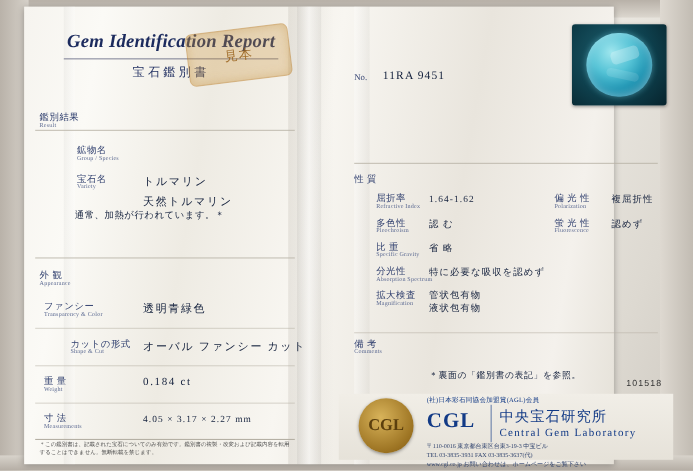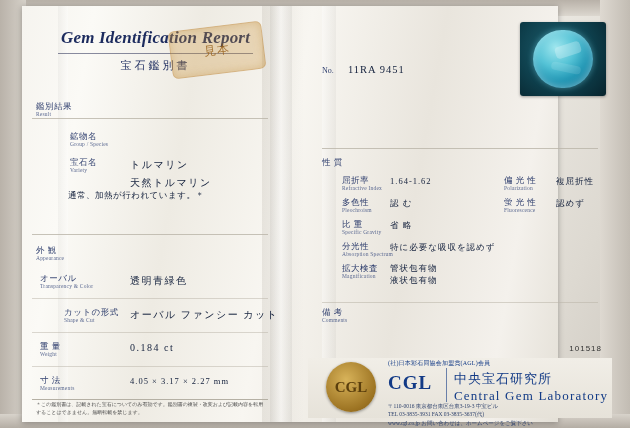--- a/index.html
+++ b/index.html
@@ -106,21 +106,21 @@
     box-shadow:0 1px 3px rgba(0,0,0,.4);
     display:flex;align-items:center;justify-content:center;
     font-family:"Liberation Serif",serif;font-size:15px;color:#5b3f0d;font-weight:bold;
   }
   .cgl-mark{
     position:absolute;left:80px;top:14px;font-family:"Liberation Serif",serif;
     font-size:19px;font-weight:bold;color:#123a86;letter-spacing:1px;
   }
   .cgl-divider{position:absolute;left:138px;top:10px;width:1px;height:34px;background:#123a86;opacity:.6;}
   .lab-jp{position:absolute;left:146px;top:12px;font-family:"Liberation Serif",serif;font-size:13px;color:#123a86;letter-spacing:1px;}
-  .lab-en{position:absolute;left:146px;top:30px;font-family:"Liberation Serif",serif;font-size:13px;color:#123a86;letter-spacing:1.2px;}
+  .lab-en{position:absolute;left:146px;top:30px;font-family:"Liberation Serif",serif;font-size:10px;color:#123a86;letter-spacing:1.2px;}
   .lab-assoc{position:absolute;left:80px;top:1px;font-family:"Liberation Serif",serif;font-size:6px;color:#123a86;letter-spacing:.2px;}
   .lab-addr{position:absolute;left:80px;top:44px;font-family:"Liberation Serif",serif;font-size:5.5px;color:#2b3f6b;line-height:1.5;}
   .serial{position:absolute;right:10px;top:338px;font-family:"Liberation Sans",sans-serif;font-size:8px;color:#333;letter-spacing:1px;}
 
   .fineprint{
     position:absolute;left:14px;bottom:6px;width:228px;
     font-family:"Liberation Serif",serif;font-size:5px;color:#4a4a4a;line-height:1.5;
   }
   .left-bottom-rule{position:absolute;left:10px;bottom:22px;width:236px;height:1px;background:#b5b0a4;}
 </style>
@@ -170,21 +170,21 @@
       <div class="val sm" style="position:absolute;left:46px;top:184px;letter-spacing:.5px;">通常、加熱が行われています。＊</div>
 
       <div class="rowline" style="left:10px;top:228px;width:236px;"></div>
 
       <div class="lbl" style="position:absolute;left:14px;top:240px;">
         <span class="jp">外 観</span>
         <span class="en">Appearance</span>
       </div>
 
       <div class="lbl" style="position:absolute;left:18px;top:268px;">
-        <span class="jp">オーバル</span>
+        <span class="jp">ファンシー</span>
         <span class="en">Transparency &amp; Color</span>
       </div>
       <div class="val" style="position:absolute;left:108px;top:268px;">透明青緑色</div>
       <div class="rowline" style="left:10px;top:292px;width:236px;opacity:.5;"></div>
 
       <div class="lbl" style="position:absolute;left:18px;top:302px;margin-left:24px;">
         <span class="jp">カットの形式</span>
         <span class="en">Shape &amp; Cut</span>
       </div>
       <div class="val" style="position:absolute;left:108px;top:302px;">オーバル  ファンシー  カット</div>
@@ -267,20 +267,21 @@
         <span class="en">Fluorescence</span>
       </div>
       <div class="val sm" style="position:absolute;left:248px;top:192px;">認めず</div>
 
       <div class="rowline" style="left:14px;top:296px;width:276px;opacity:.55;"></div>
 
       <div class="lbl" style="position:absolute;left:14px;top:302px;">
         <span class="jp">備 考</span>
         <span class="en">Comments</span>
       </div>
+      <div class="note" style="position:absolute;left:82px;top:330px;">＊裏面の「鑑別書の表記」を参照。</div>
 
       <div class="serial">101518</div>
     </div>
 
     <div class="footer-bar">
       <div class="lab-seal">CGL</div>
       <div class="lab-assoc">(社)日本彩石同協会加盟賞(AGL)会員</div>
       <div class="cgl-mark">CGL</div>
       <div class="cgl-divider"></div>
       <div class="lab-jp">中央宝石研究所</div>

